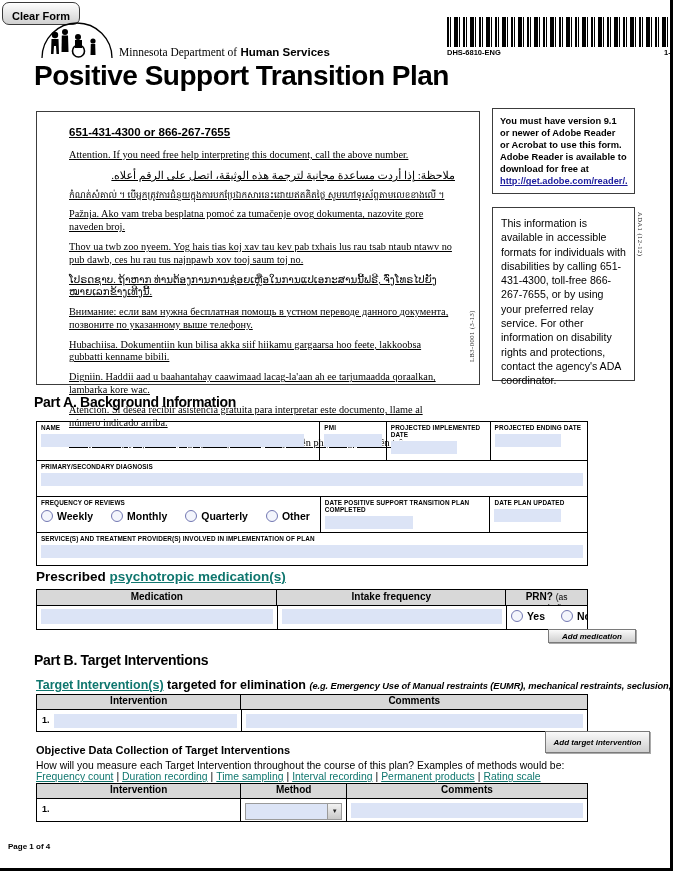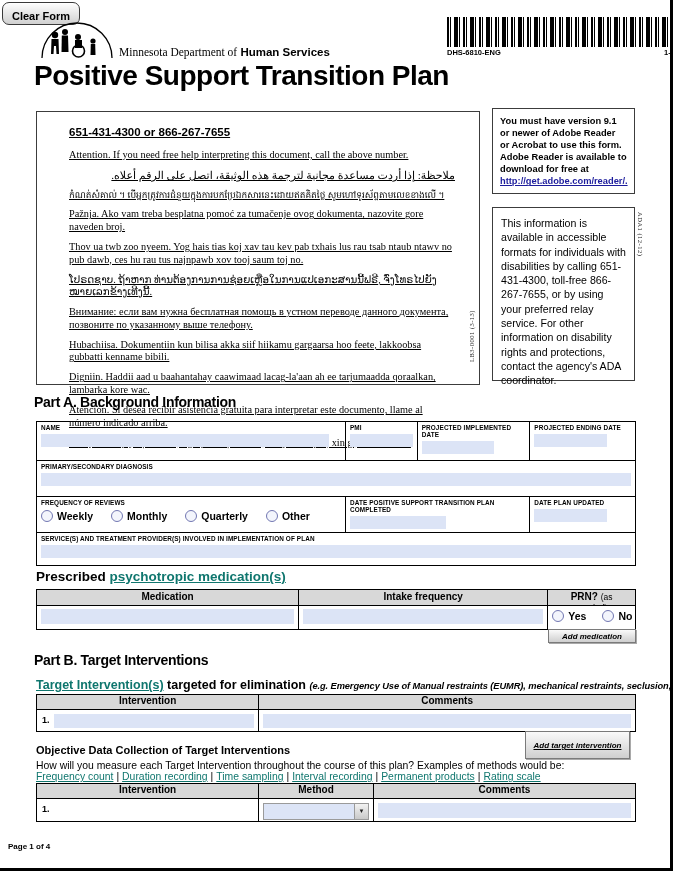--- a/index.html
+++ b/index.html
@@ -32,21 +32,21 @@
   .ada-code{left:637px;top:212px;}
   
   .adobe-box{position:absolute;left:492px;top:108px;width:143px;box-sizing:border-box;border:1px solid #3c3c3c;
         padding:6px 7px;font-size:9.3px;font-weight:bold;line-height:1.3;}
   .adobe-box a{color:#1c1c9c;}
   .ada-box{position:absolute;left:492px;top:207px;width:143px;height:174px;box-sizing:border-box;
         border:1px solid #3c3c3c;padding:8px 8px;font-size:10.6px;line-height:1.35;}
   
   .part-heading{position:absolute;font-size:14px;font-weight:bold;letter-spacing:-0.3px;}
   
-  .ftable{position:absolute;left:36px;width:600px;box-sizing:border-box;border:1px solid #000;}
+  .ftable{position:absolute;left:36px;width:552px;box-sizing:border-box;border:1px solid #000;}
   .frow{display:flex;border-top:1px solid #000;}
   .frow:first-child{border-top:none;}
   .fcell{box-sizing:border-box;border-left:1px solid #000;padding:2px 4px 3px;overflow:hidden;}
   .fcell:first-child{border-left:none;}
   .flabel{font-size:6.4px;font-weight:bold;letter-spacing:0.1px;}
   .finput{display:block;width:100%;box-sizing:border-box;height:13px;margin-top:3px;background:#dce4f6;
         border:none;outline:none;font-size:10px;padding:0 2px;}
   .hdr{background:#d8d8d8;font-weight:bold;font-size:10px;text-align:center;padding:1px 2px 2px;}
   .hdr .small{font-weight:normal;font-size:8.5px;}
   
@@ -262,21 +262,21 @@
     <div class="frow" style="height:21px;">
       <div class="fcell cell-flex" style="width:222px;">
         <span class="rownum">1.</span>
         <input class="finput" style="height: 14px;">
       </div>
       <div class="fcell" style="width:378px;">
           <input class="finput" style="height: 14px; margin-top: 2px;">
         </div>
     </div>
   </div>
-  <button class="add-btn" style="left:525px;top:731px;width:105px;height:28px;text-decoration:underline;">Add target intervention</button>
+  <button class="add-btn" style="left:545px;top:731px;width:105px;height:22px;">Add target intervention</button>
 
   <div class="obj-heading">Objective Data Collection of Target Interventions</div>
   <div class="obj-desc">How will you measure each Target Intervention throughout the course of this plan? Examples of methods would be:</div>
   <div class="obj-links">
     <a class="navlink">Frequency count</a><span class="sep">|</span><a class="navlink">Duration recording</a><span class="sep">|</span><a class="navlink">Time sampling</a><span class="sep">|</span><a class="navlink">Interval recording</a><span class="sep">|</span><a class="navlink">Permanent products</a><span class="sep">|</span><a class="navlink">Rating scale</a>
   </div>
 
   <div class="ftable" style="top:783px;">
     <div class="frow" style="height:14px;">
       <div class="fcell hdr" style="width:222px;padding:0;">Intervention</div>

